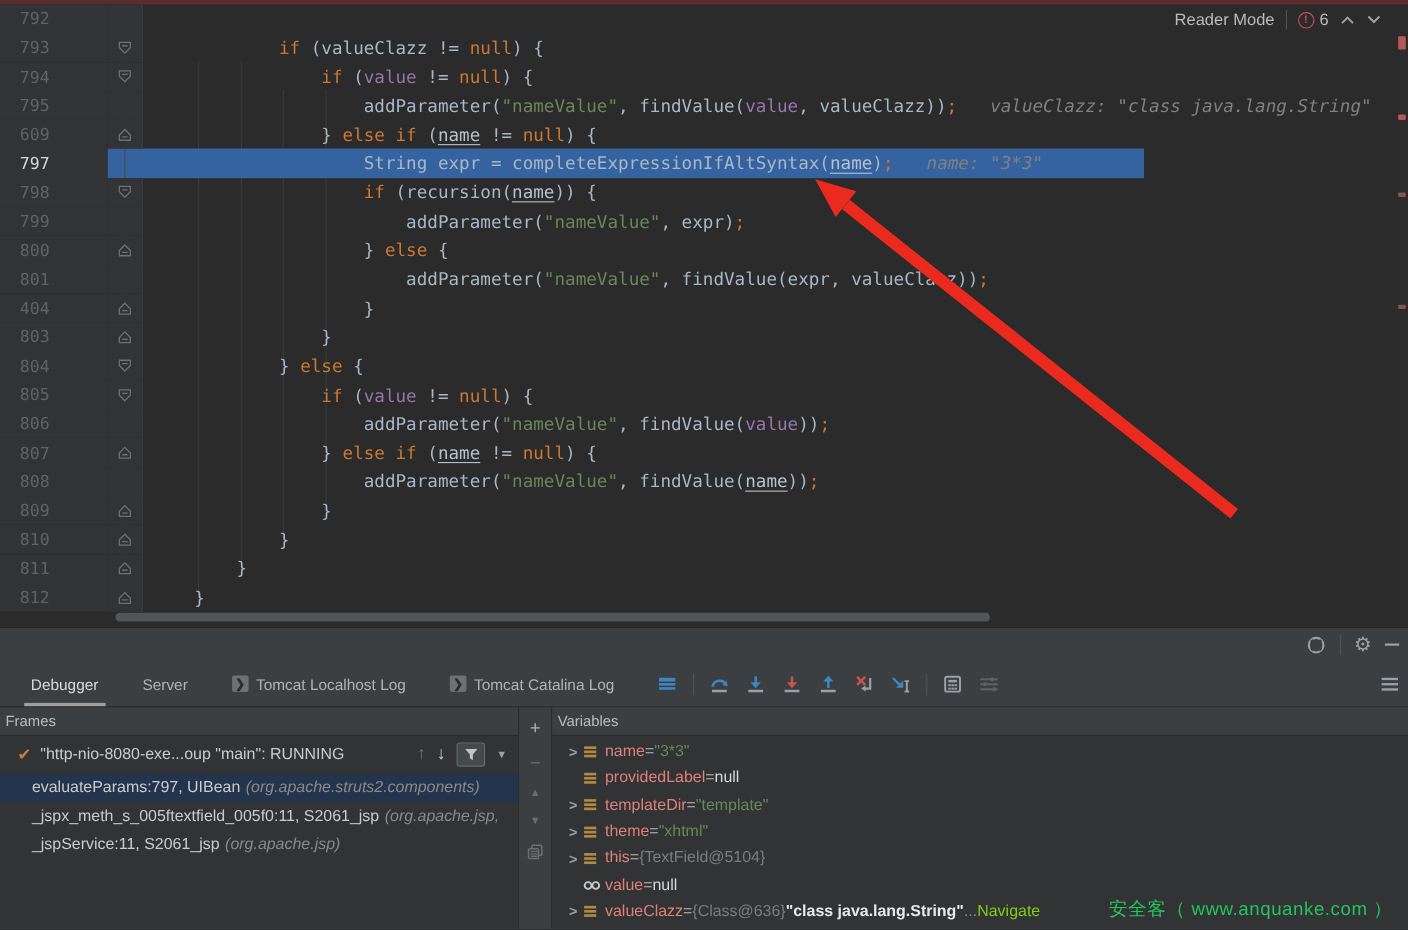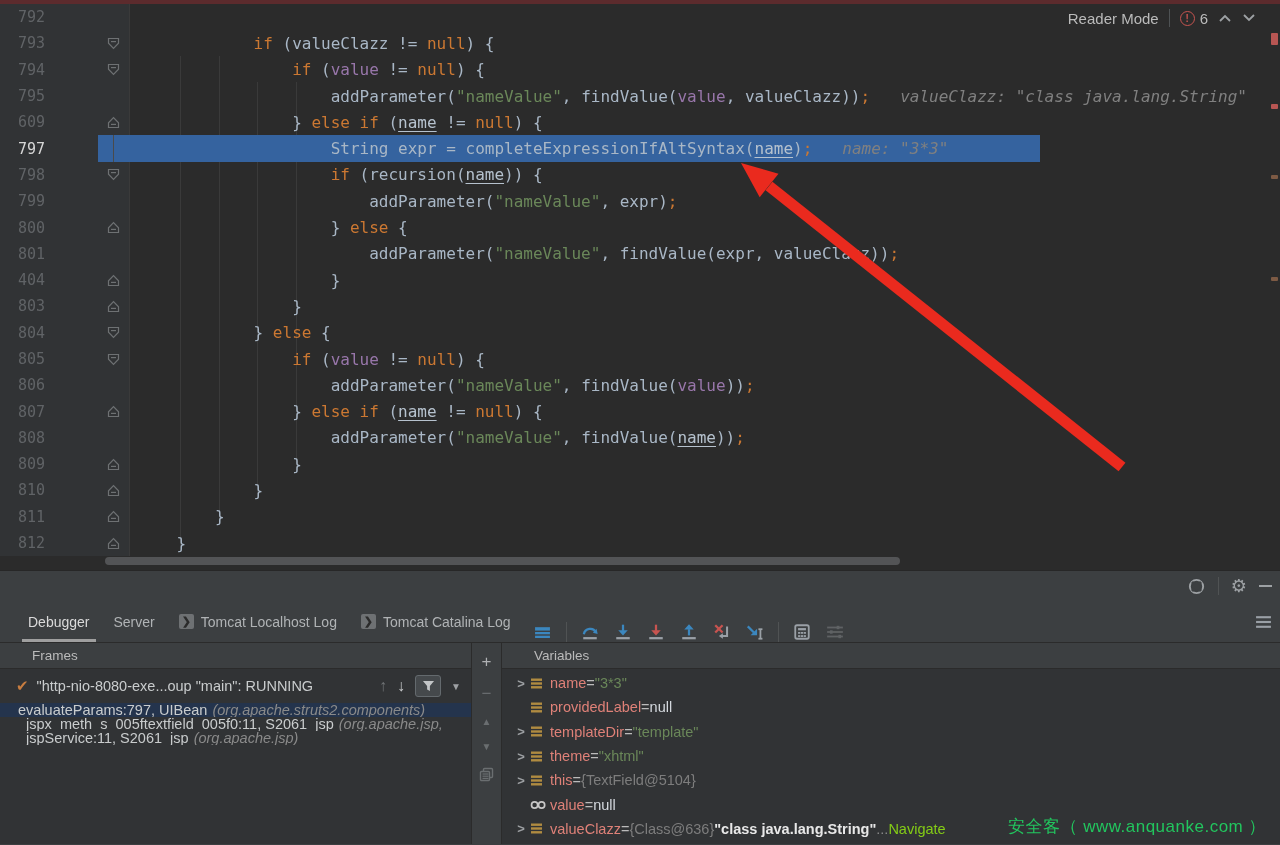--- a/index.html
+++ b/index.html
@@ -48,50 +48,50 @@
 
   
   .debugwin { position:absolute; top:570px; left:0; width:1280px; height:275px;
           background:#3c3f41; border-top:1px solid #272727; }
   .dw-topbar { height:30px; display:flex; align-items:center; justify-content:flex-end;
           gap:12px; padding-right:8px; }
   .dw-topbar .sep { width:1px; height:18px; background:#505354; }
   .gear-glyph { color:#9da1a4; font-size:18px; line-height:1; }
   .minus-bar { width:13px; height:2px; background:#9da1a4; }
 
-  .tabsrow { height:42px; display:flex; align-items:flex-end; padding-left:16px; gap:0;
+  .tabsrow { height:42px; display:flex; align-items:center; padding-left:16px; gap:16px;
           position:relative; border-bottom:1px solid #2b2b2b; }
   .tab { display:flex; align-items:center; gap:7px; height:100%; padding:0 12px;
           color:#b0b3b5; font-size:14px; position:relative; cursor:default; }
   .tab.active { color:#dadada; }
   .tab.active::after { content:""; position:absolute; left:6px; right:6px; bottom:0;
           height:3px; background:#9f9f9f; }
   .console-ic { width:15px; height:15px; background:#6e7173; border-radius:2px; color:#2b2b2b;
           font-size:11px; font-weight:bold; display:flex; align-items:center; justify-content:center; }
   .tb-icons { display:flex; align-items:center; gap:13px; margin-left:10px; }
   .tb-sep { width:1px; height:20px; background:#505354; }
   .tb-btn { width:20px; height:20px; display:flex; align-items:center; justify-content:center; }
   .tabs-right { position:absolute; right:8px; top:0; height:100%; display:flex; align-items:center; }
 
   .panels { display:flex; height:201px; }
   .panel-frames { width:472px; background:#313335; border-right:1px solid #2b2b2b;
           display:flex; flex-direction:column; }
   .panel-header { height:26px; background:#3c3f41; border-bottom:1px solid #2b2b2b;
-          color:#bbbbbb; font-size:13.5px; display:flex; align-items:center; padding-left:32px;
+          color:#bbbbbb; font-size:13.5px; display:flex; align-items:center; padding-left:5px;
           flex:0 0 26px; }
   .thread-row { height:34px; display:flex; align-items:center; padding-left:16px; gap:8px;
           color:#c9cccd; font-size:14.5px; }
   .check { color:#c77d40; font-size:15px; }
   .thread-label { white-space:nowrap; overflow:hidden; }
   .thread-icons { display:flex; align-items:center; gap:10px; margin-left:auto; padding-right:10px; }
   .arrow-glyph { font-size:16px; }
   .filter-btn { width:26px; height:22px; background:#45494c; border:1px solid #646a6e;
           border-radius:3px; display:flex; align-items:center; justify-content:center; }
   .dd-chev { color:#9da0a3; font-size:10px; }
-  .frame-row { height:14px; display:flex; align-items:center; padding-left:18px;
+  .frame-row { height:26px; display:flex; align-items:center; padding-left:29px;
           color:#c9cccd; font-size:14.5px; white-space:nowrap; overflow:hidden; }
   .frame-row.selected { background:#24344d; }
   .frame-pkg { color:#8a8a8a; font-style:italic; margin-left:5px; }
 
   .vtoolbar { width:30px; background:#3c3f41; border-right:1px solid #2b2b2b;
           display:flex; flex-direction:column; align-items:center; padding-top:10px; gap:15px; }
   .vt-ic { color:#afb1b3; font-size:17px; line-height:1; }
   .vt-ic.muted { color:#6a6e70; }
   .vt-tri { font-size:10px; }
 

